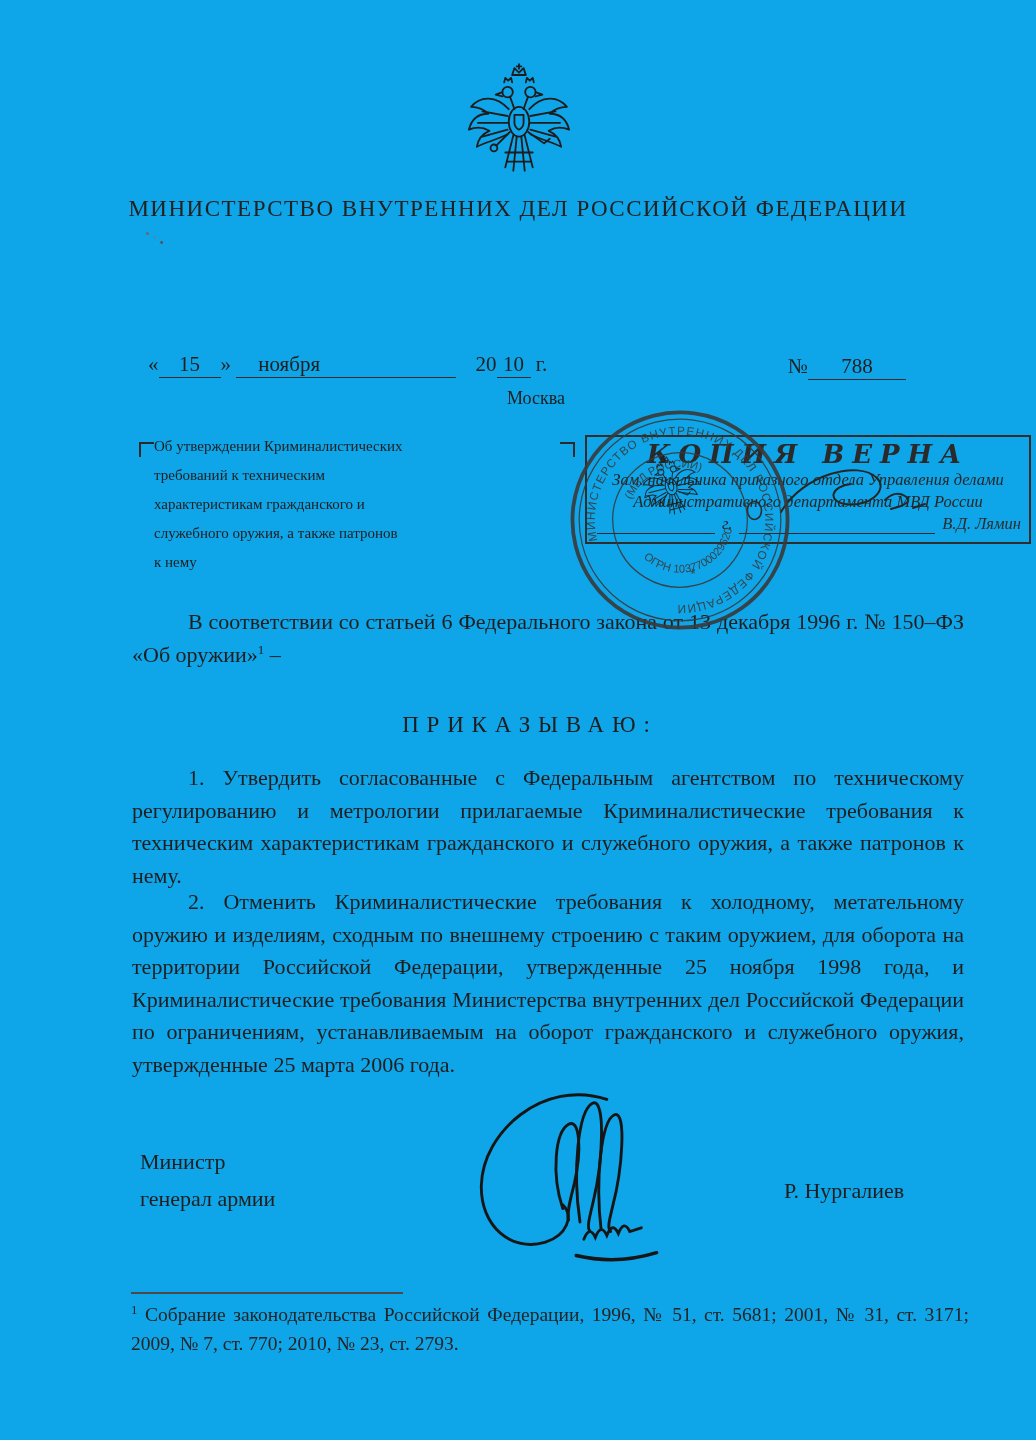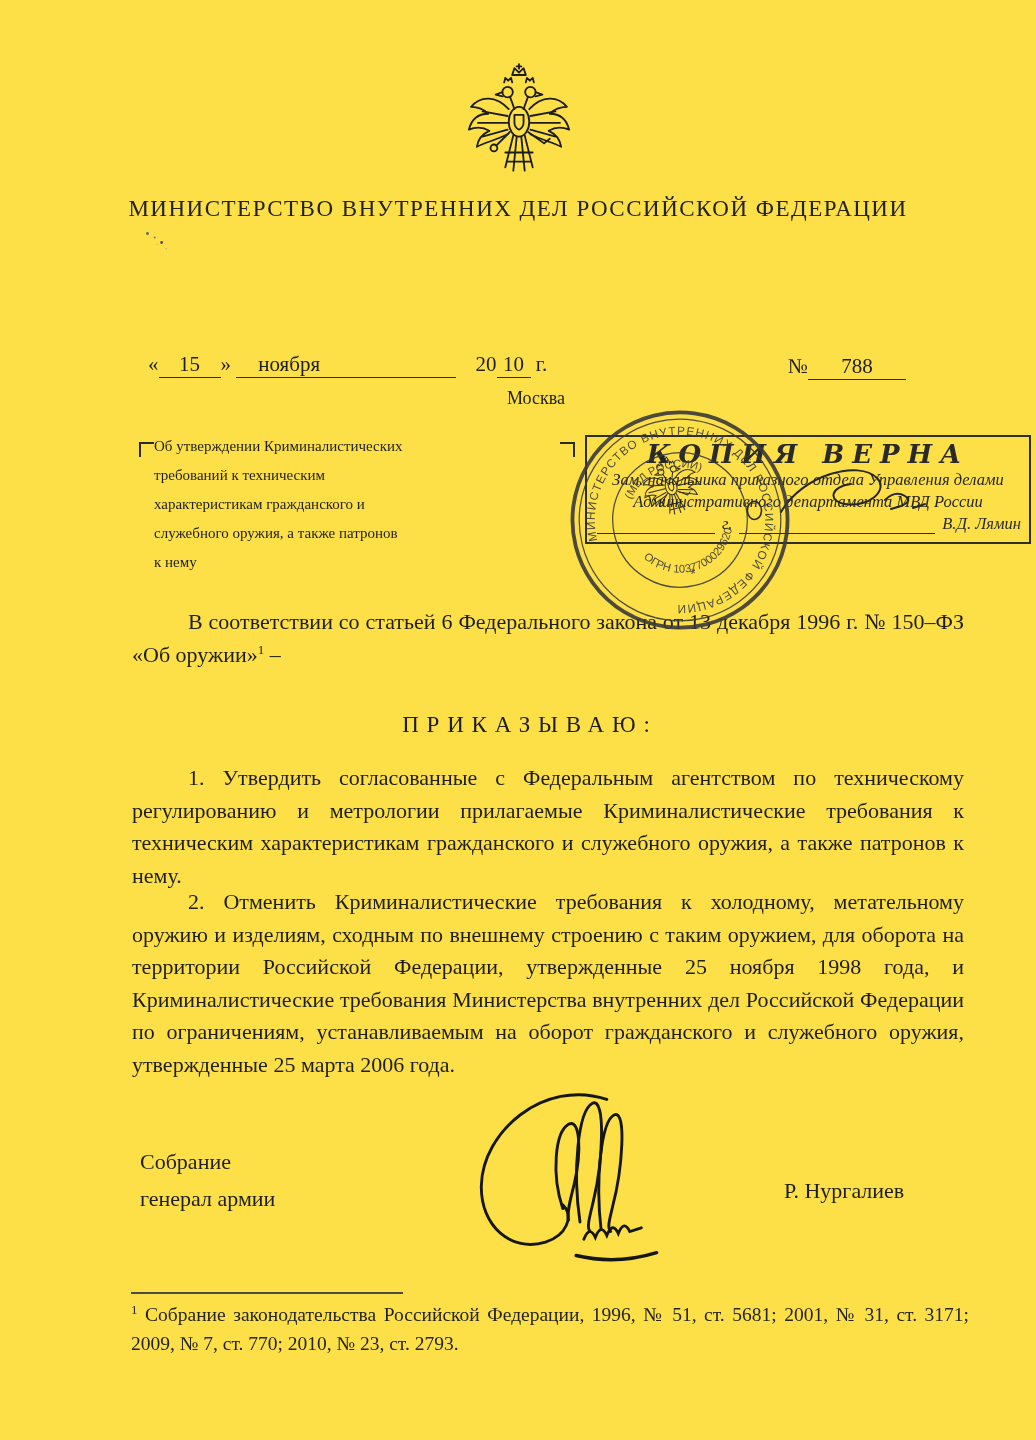--- a/index.html
+++ b/index.html
@@ -1,18 +1,18 @@
 <!DOCTYPE html>
 <html><head>
 <meta charset="utf-8">
 <style>
   html,body { margin:0; padding:0; background:#e8e8e6; }
   .page {
     position:relative; width:1036px; height:1440px; margin:0 auto;
-    background:#fde047; overflow:hidden;
+    background:#0ea5e9; overflow:hidden;
     font-family:"Liberation Serif", serif; color:#1e1e1e;
   }
   svg { display:block; }
   .emblem { position:absolute; left:462px; top:60px; width:114px; height:128px; }
   .ministry {
     position:absolute; left:0; top:196px; width:1036px; text-align:center;
     font-size:23px; letter-spacing:1.5px; color:#222;
   }
   .smudge { position:absolute; left:146px; top:232px; width:3px; height:3px;
     background:#6a6a6a; border-radius:50%;
@@ -189,21 +189,21 @@
   </svg>
 
   <div class="intro"><span>В соответствии со статьей 6 Федерального закона от 13 декабря 1996 г. № 150–ФЗ «Об оружии»</span><sup>1</sup><span> –</span></div>
 
   <div class="order-word">ПРИКАЗЫВАЮ:</div>
 
   <div class="para p1">1. Утвердить согласованные с Федеральным агентством по техническому регулированию и метрологии прилагаемые Криминалистические требования к техническим характеристикам гражданского и служебного оружия, а также патронов к нему.</div>
   <div class="para p2">2. Отменить Криминалистические требования к холодному, метательному оружию и изделиям, сходным по внешнему строению с таким оружием, для оборота на территории Российской Федерации, утвержденные 25 ноября 1998 года, и Криминалистические требования Министерства внутренних дел Российской Федерации по ограничениям, устанавливаемым на оборот гражданского и служебного оружия, утвержденные 25 марта 2006 года.</div>
 
   <div class="sig-position">
-    <div>Собрание</div>
+    <div>Министр</div>
     <div>генерал армии</div>
   </div>
 
   <svg class="sig-svg" viewBox="0 0 260 190">
     <g fill="none" stroke="#161616" stroke-width="3" stroke-linecap="round">
       <path d="M158,14 C92,-8 28,48 27,104 C26,146 58,174 94,163 C116,156 124,136 112,124"></path>
       <path d="M112,128 C100,92 104,48 118,40 C130,33 132,68 124,102 C120,119 116,132 118,140"></path>
       <path d="M130,142 C122,88 128,26 143,18 C157,11 154,78 144,120 C140,137 137,147 140,151"></path>
       <path d="M152,150 C146,98 152,36 166,30 C179,25 174,88 164,126 C161,139 158,148 162,152"></path>
       <path d="M134,160 q6,-15 12,-2 q6,-15 12,-2 q6,-15 12,-2 q6,-15 12,-2 l12,-4"></path>

